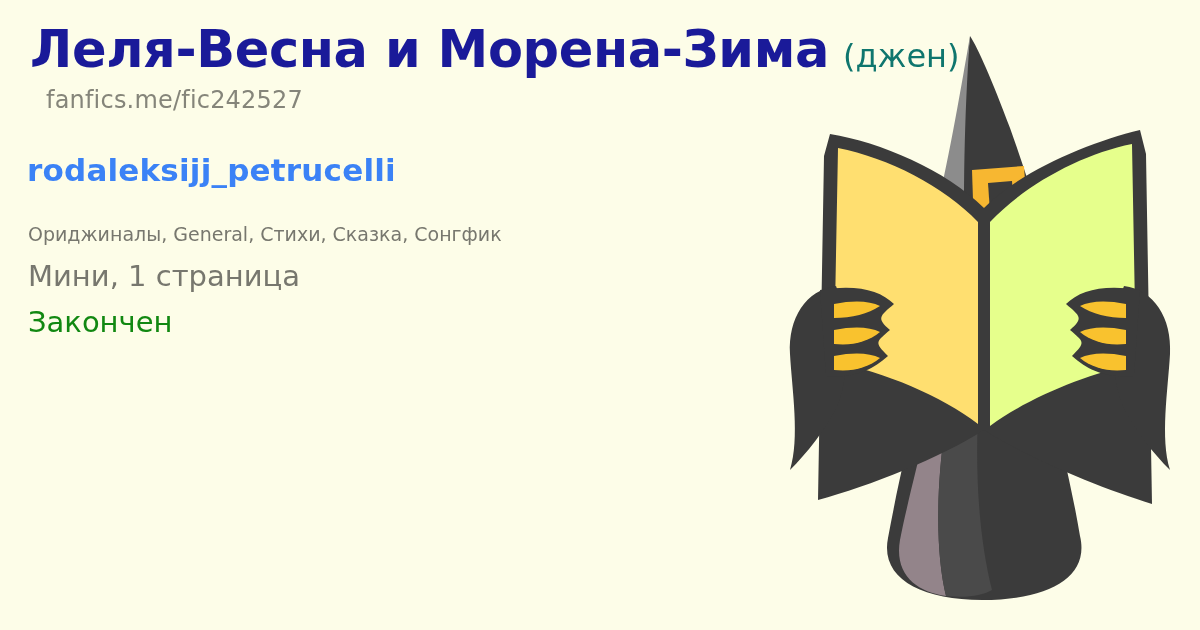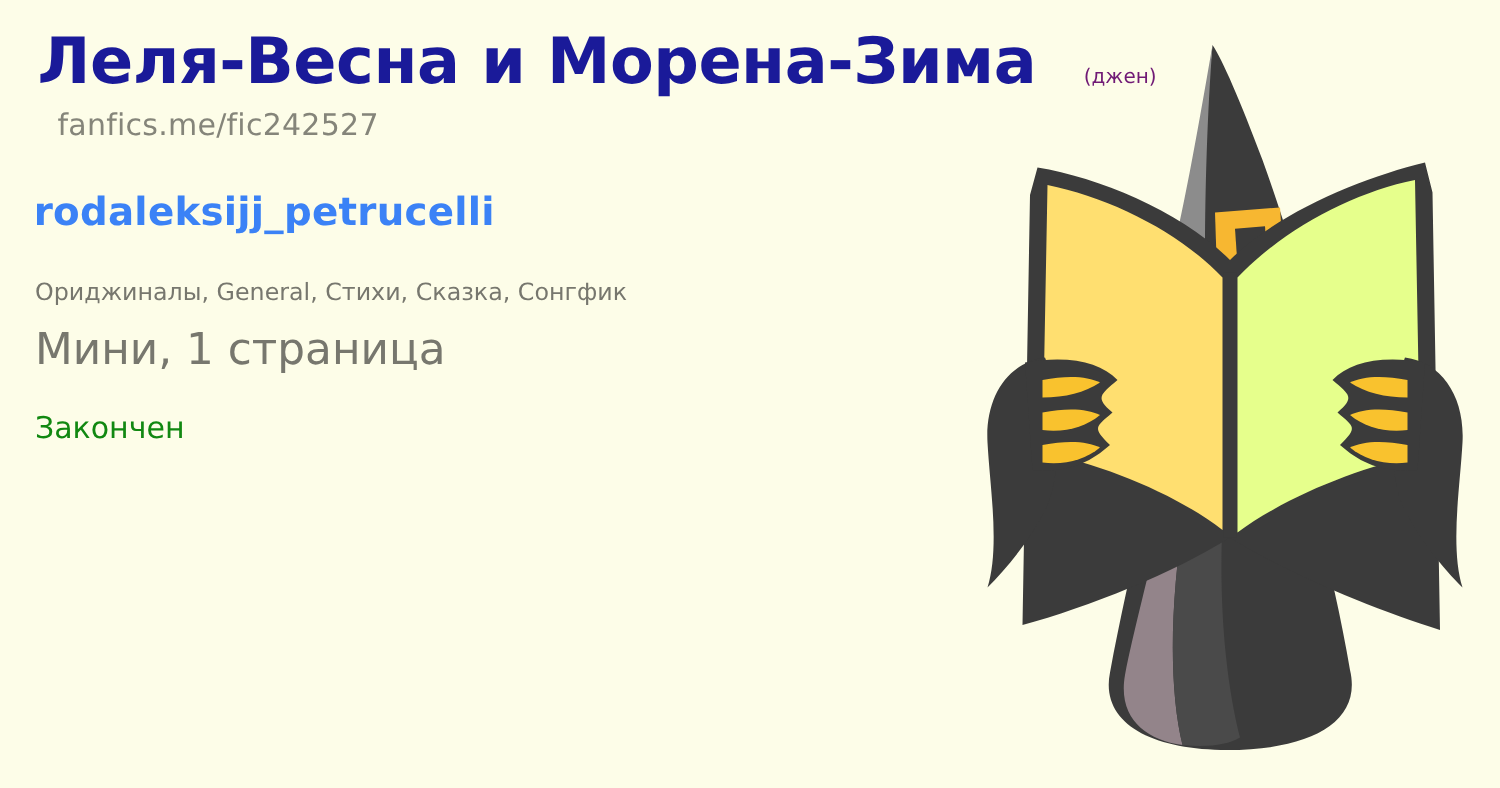--- a/index.html
+++ b/index.html
@@ -61,25 +61,24 @@
   }
   .title {
     font-size: 51px;
     font-weight: 700;
     color: #1A1A99;
     letter-spacing: -0.4px;
     line-height: 1.08;
     white-space: nowrap;
   }
   .genre {
-    font-size: 16px;
+    font-size: 32px;
     font-weight: 400;
-    color: #701a75;
+    color: #0f766e;
     white-space: nowrap;
-    margin-left: 24px;
   }
 
   .url {
     position: absolute;
     left: 46px;
     top: 86px;
     font-size: 24px;
     font-weight: 400;
     color: #85857A;
     letter-spacing: 0.2px;
@@ -102,27 +101,27 @@
     width: 700px;
   }
   .meta-tags {
     font-size: 19px;
     color: #77776E;
     line-height: 1.32;
     max-width: 640px;
   }
   .meta-size {
     margin-top: 10px;
-    font-size: 35px;
+    font-size: 29px;
     color: #77776E;
     line-height: 1.32;
   }
   .meta-status {
-    margin-top: 24px;
-    font-size: 24px;
+    margin-top: 8px;
+    font-size: 29px;
     color: #118811;
     line-height: 1.32;
   }
 </style>
 </head>
 <body>
 
 <div class="card">
 
   <div class="illustration">

